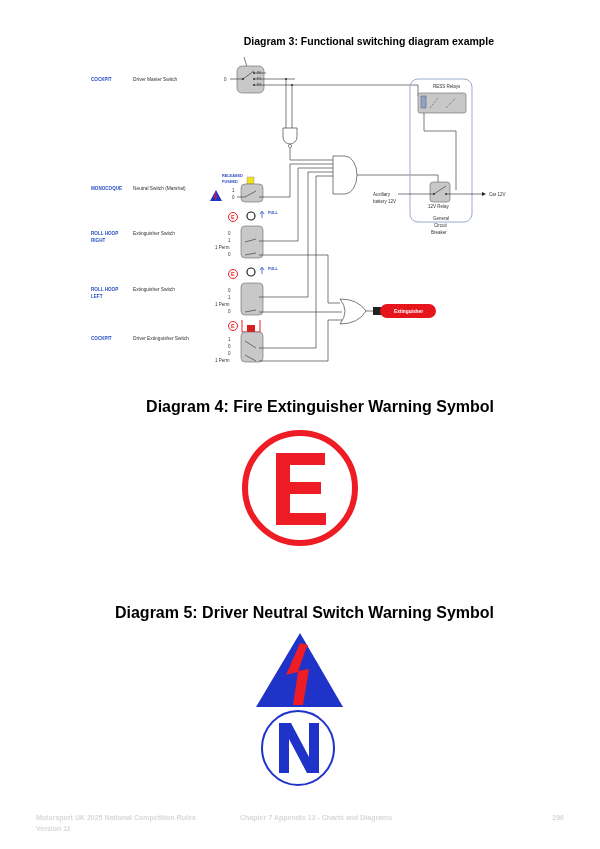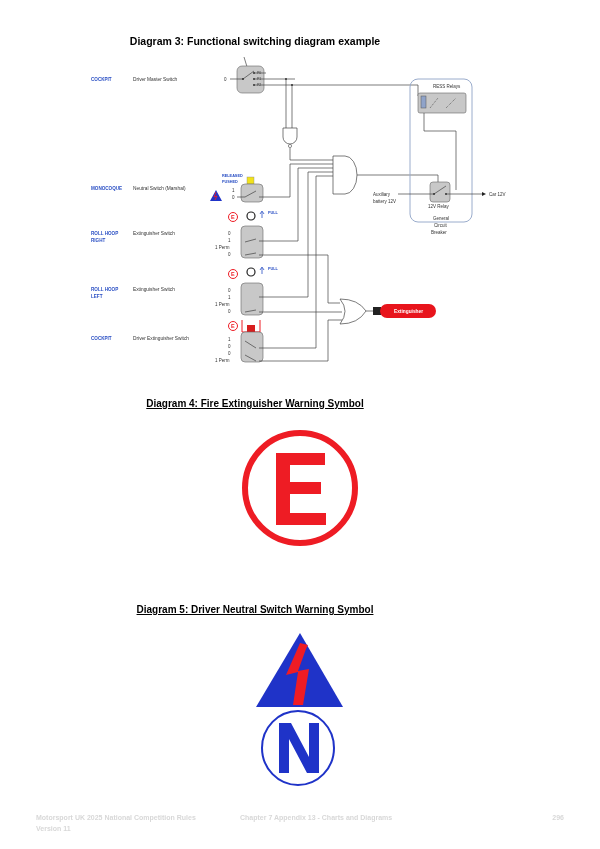--- a/index.html
+++ b/index.html
@@ -1,18 +1,18 @@
 <!DOCTYPE html>
 <html><head>
 <meta charset="utf-8">
 <style>
   html, body { margin: 0; padding: 0; background: #ffffff; }
   body { width: 600px; height: 849px; position: relative; overflow: hidden; font-family: "Liberation Sans", sans-serif; }
-  .title { position: absolute; left: 8px; width: 494px; text-align: center; font-weight: bold; font-size: 10.5px; color: #000; }
-  .title.u { text-decoration: underline; font-size: 10px; }
+  .title { position: absolute; left: 0; width: 494px; text-align: right; font-weight: bold; font-size: 10.5px; color: #000; }
+  .title.u { font-size: 16px; }
   #t3 { top: 35px; }
   #t4 { top: 398px; }
   #t5 { top: 604px; }
   svg { position: absolute; left: 0; }
   .loc { font-family: "Liberation Sans", sans-serif; font-size: 4.6px; font-weight: bold; fill: #2a4fc4; }
   .lbl { font-family: "Liberation Sans", sans-serif; font-size: 4.8px; fill: #333; }
   .sm  { font-family: "Liberation Sans", sans-serif; font-size: 4.5px; fill: #333; }
   .wire { stroke: #444; stroke-width: 0.7; fill: none; }
   .sw { fill: #c8c8c8; stroke: #666; stroke-width: 0.6; }
   .dot { fill: #222; }

